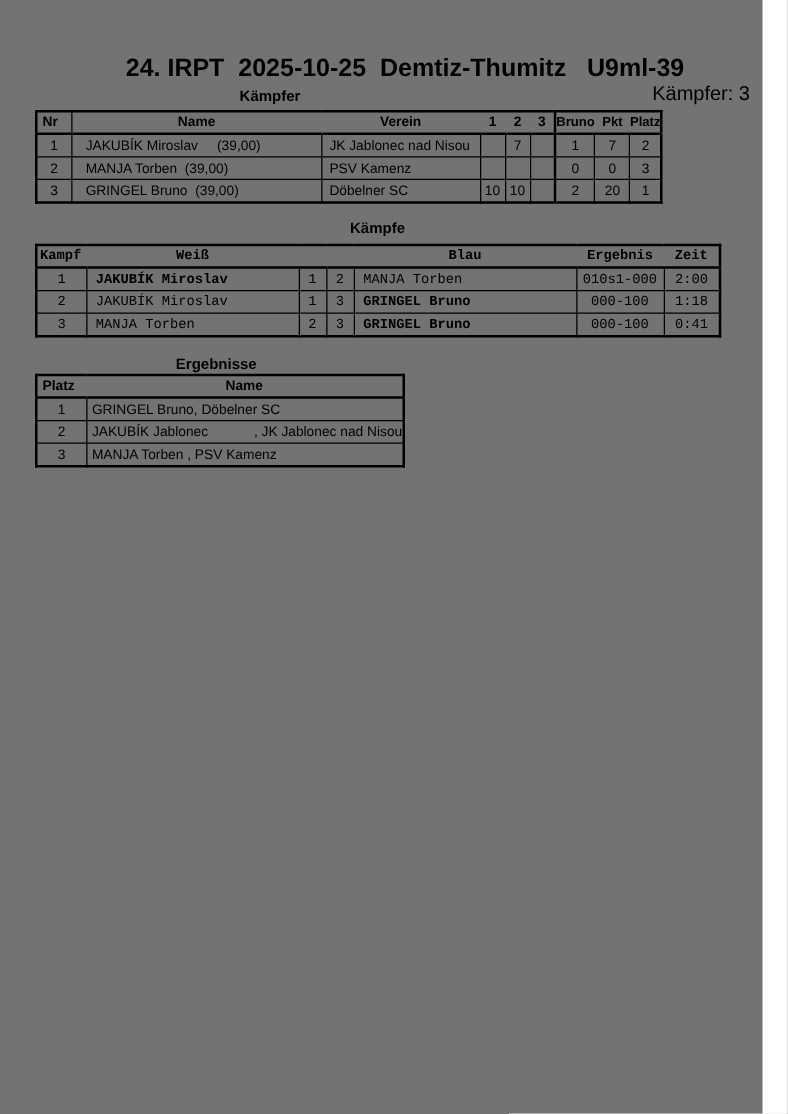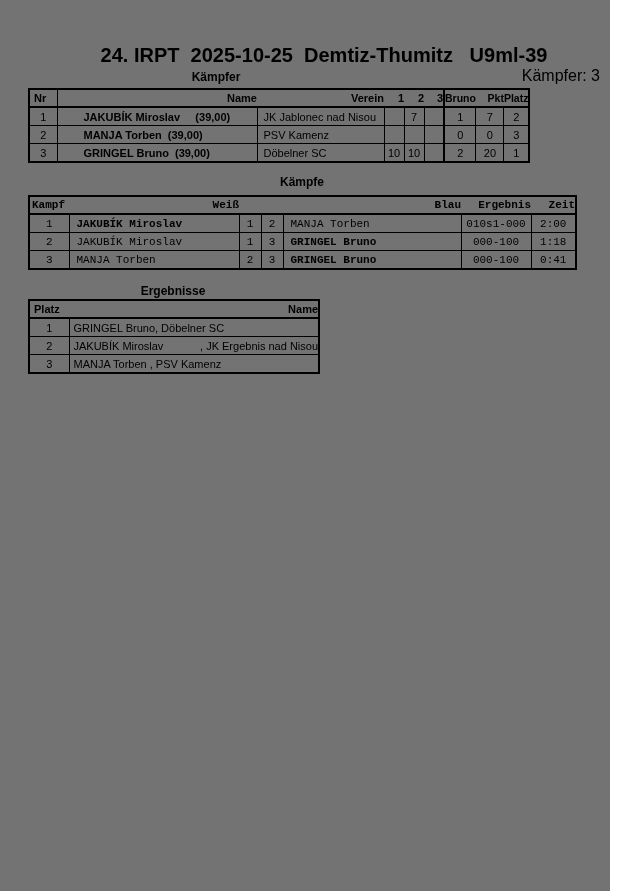--- a/index.html
+++ b/index.html
@@ -47,40 +47,40 @@
   #table-kaempfer{top:88px; left:28px;}
   #table-kaempfe{top:195px; left:28px;font-family:Liberation Mono, monospace;}
   #table-ergebnisse{top:299px; left:28px;}
   th{
     font-size:11px;
     font-weight:bold;
     padding:0;
     height:16px;
     border:none;
     border-bottom:2px solid #000;
-    text-align:right;
+    text-align:center;
     white-space:nowrap;
     overflow:visible;
   }
   td{
     font-size:11px;
     padding:0;
     height:17px;
     border:1px solid #000;
     text-align:center;
     white-space:pre;
     overflow:visible;
   }
   
   #table-kaempfer th.h-nr{border-right:1px solid #000; text-align:left; padding-left:4px;}
   #table-kaempfer th.h-siege{border-left:2px solid #000; font-size:10.5px;}
   #table-kaempfer th.h-pkt{font-size:10.5px;margin-left:20px;}
   #table-kaempfer th.h-platz{font-size:10.5px;}
   #table-kaempfer td.c-siege{border-left:2px solid #000;}
-  #table-kaempfer td.c-name{text-align:left; padding-left:26px;font-weight:bold;}
+  #table-kaempfer td.c-name{text-align:left; padding-left:11px;}
   #table-kaempfer td.c-verein{text-align:left; padding-left:6px;margin-top:42px;}
   
   #table-kaempfe th.h-kampf{text-align:left; padding-left:2px;}
   #table-kaempfe td.c-weiss,#table-kaempfe td.c-blau{text-align:left; padding-left:7px;}
   
   #table-ergebnisse th.h-platz{text-align:left; padding-left:4px;}
   #table-ergebnisse td.c-name{text-align:left; padding-left:4px;}
   [data-weight="bold"]{font-weight:bold;}
 </style>
 </head>
@@ -216,21 +216,21 @@
         <tr>
       <th class="h-platz">Platz</th>
       <th>Name</th>
     </tr>
     <tr>
       <td>1</td>
       <td class="c-name">GRINGEL Bruno, Döbelner SC</td>
     </tr>
     <tr>
       <td>2</td>
-      <td class="c-name">JAKUBÍK Miroslav            , JK Ergebnis nad Nisou</td>
+      <td class="c-name">JAKUBÍK Jablonec            , JK Jablonec nad Nisou</td>
     </tr>
     <tr>
       <td>3</td>
       <td class="c-name">MANJA Torben , PSV Kamenz</td>
     </tr>
   </tbody>
     </table>
 
 </div>
 

